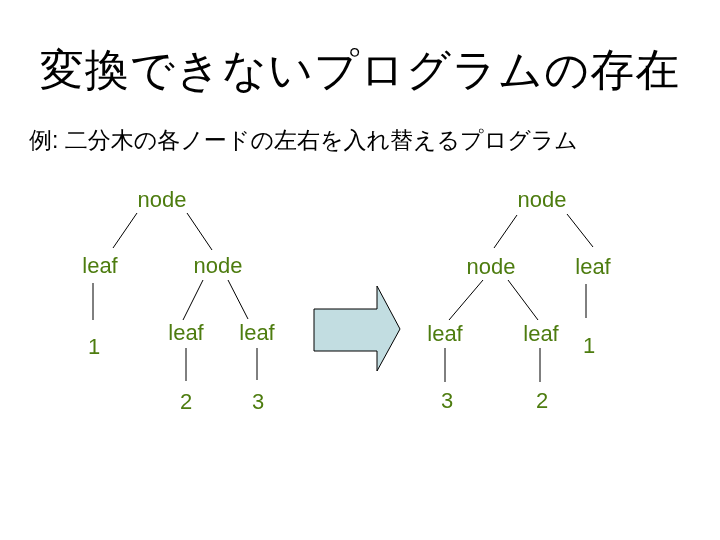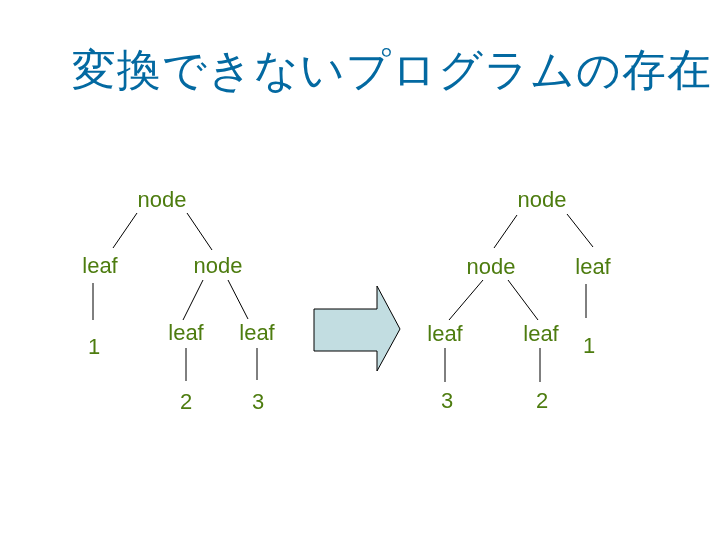--- a/index.html
+++ b/index.html
@@ -15,26 +15,26 @@
     overflow: hidden;
     font-family: "Liberation Sans", sans-serif;
     color: #000000;
   }
   .title {
     position: absolute;
     top: 44px;
     left: 8px;
     width: 704px;
     margin: 0;
-    text-align: right;
+    text-align: center;
     font-size: 44px;
     font-weight: 500;
     letter-spacing: 1px;
     line-height: 1.2;
-    color: #0369a1;
+    color: #000000;
     white-space: nowrap;
   }
   .subtitle {
     position: absolute;
     top: 126px;
     left: 29px;
     font-size: 23px;
     font-weight: 400;
     line-height: 1.25;
     color: #000000;
@@ -63,20 +63,21 @@
     white-space: nowrap;
   }
 </style>
 </head>
 <body>
 
 <div class="slide">
 
   <h1 class="title">変換できないプログラムの存在</h1>
 
+  <div class="subtitle">例: 二分木の各ノードの左右を入れ替えるプログラム</div>
 
   <svg id="edges-svg" viewBox="0 0 720 540" xmlns="http://www.w3.org/2000/svg">
       <line x1="137" y1="213" x2="113" y2="248"></line>
       <line x1="187" y1="213" x2="212" y2="250"></line>
       <line x1="93" y1="283" x2="93" y2="320"></line>
       <line x1="203" y1="280" x2="183" y2="320"></line>
       <line x1="228" y1="280" x2="248" y2="319"></line>
       <line x1="186" y1="348" x2="186" y2="381"></line>
       <line x1="257" y1="348" x2="257" y2="380"></line>
       <line x1="517" y1="215" x2="494" y2="248"></line>

